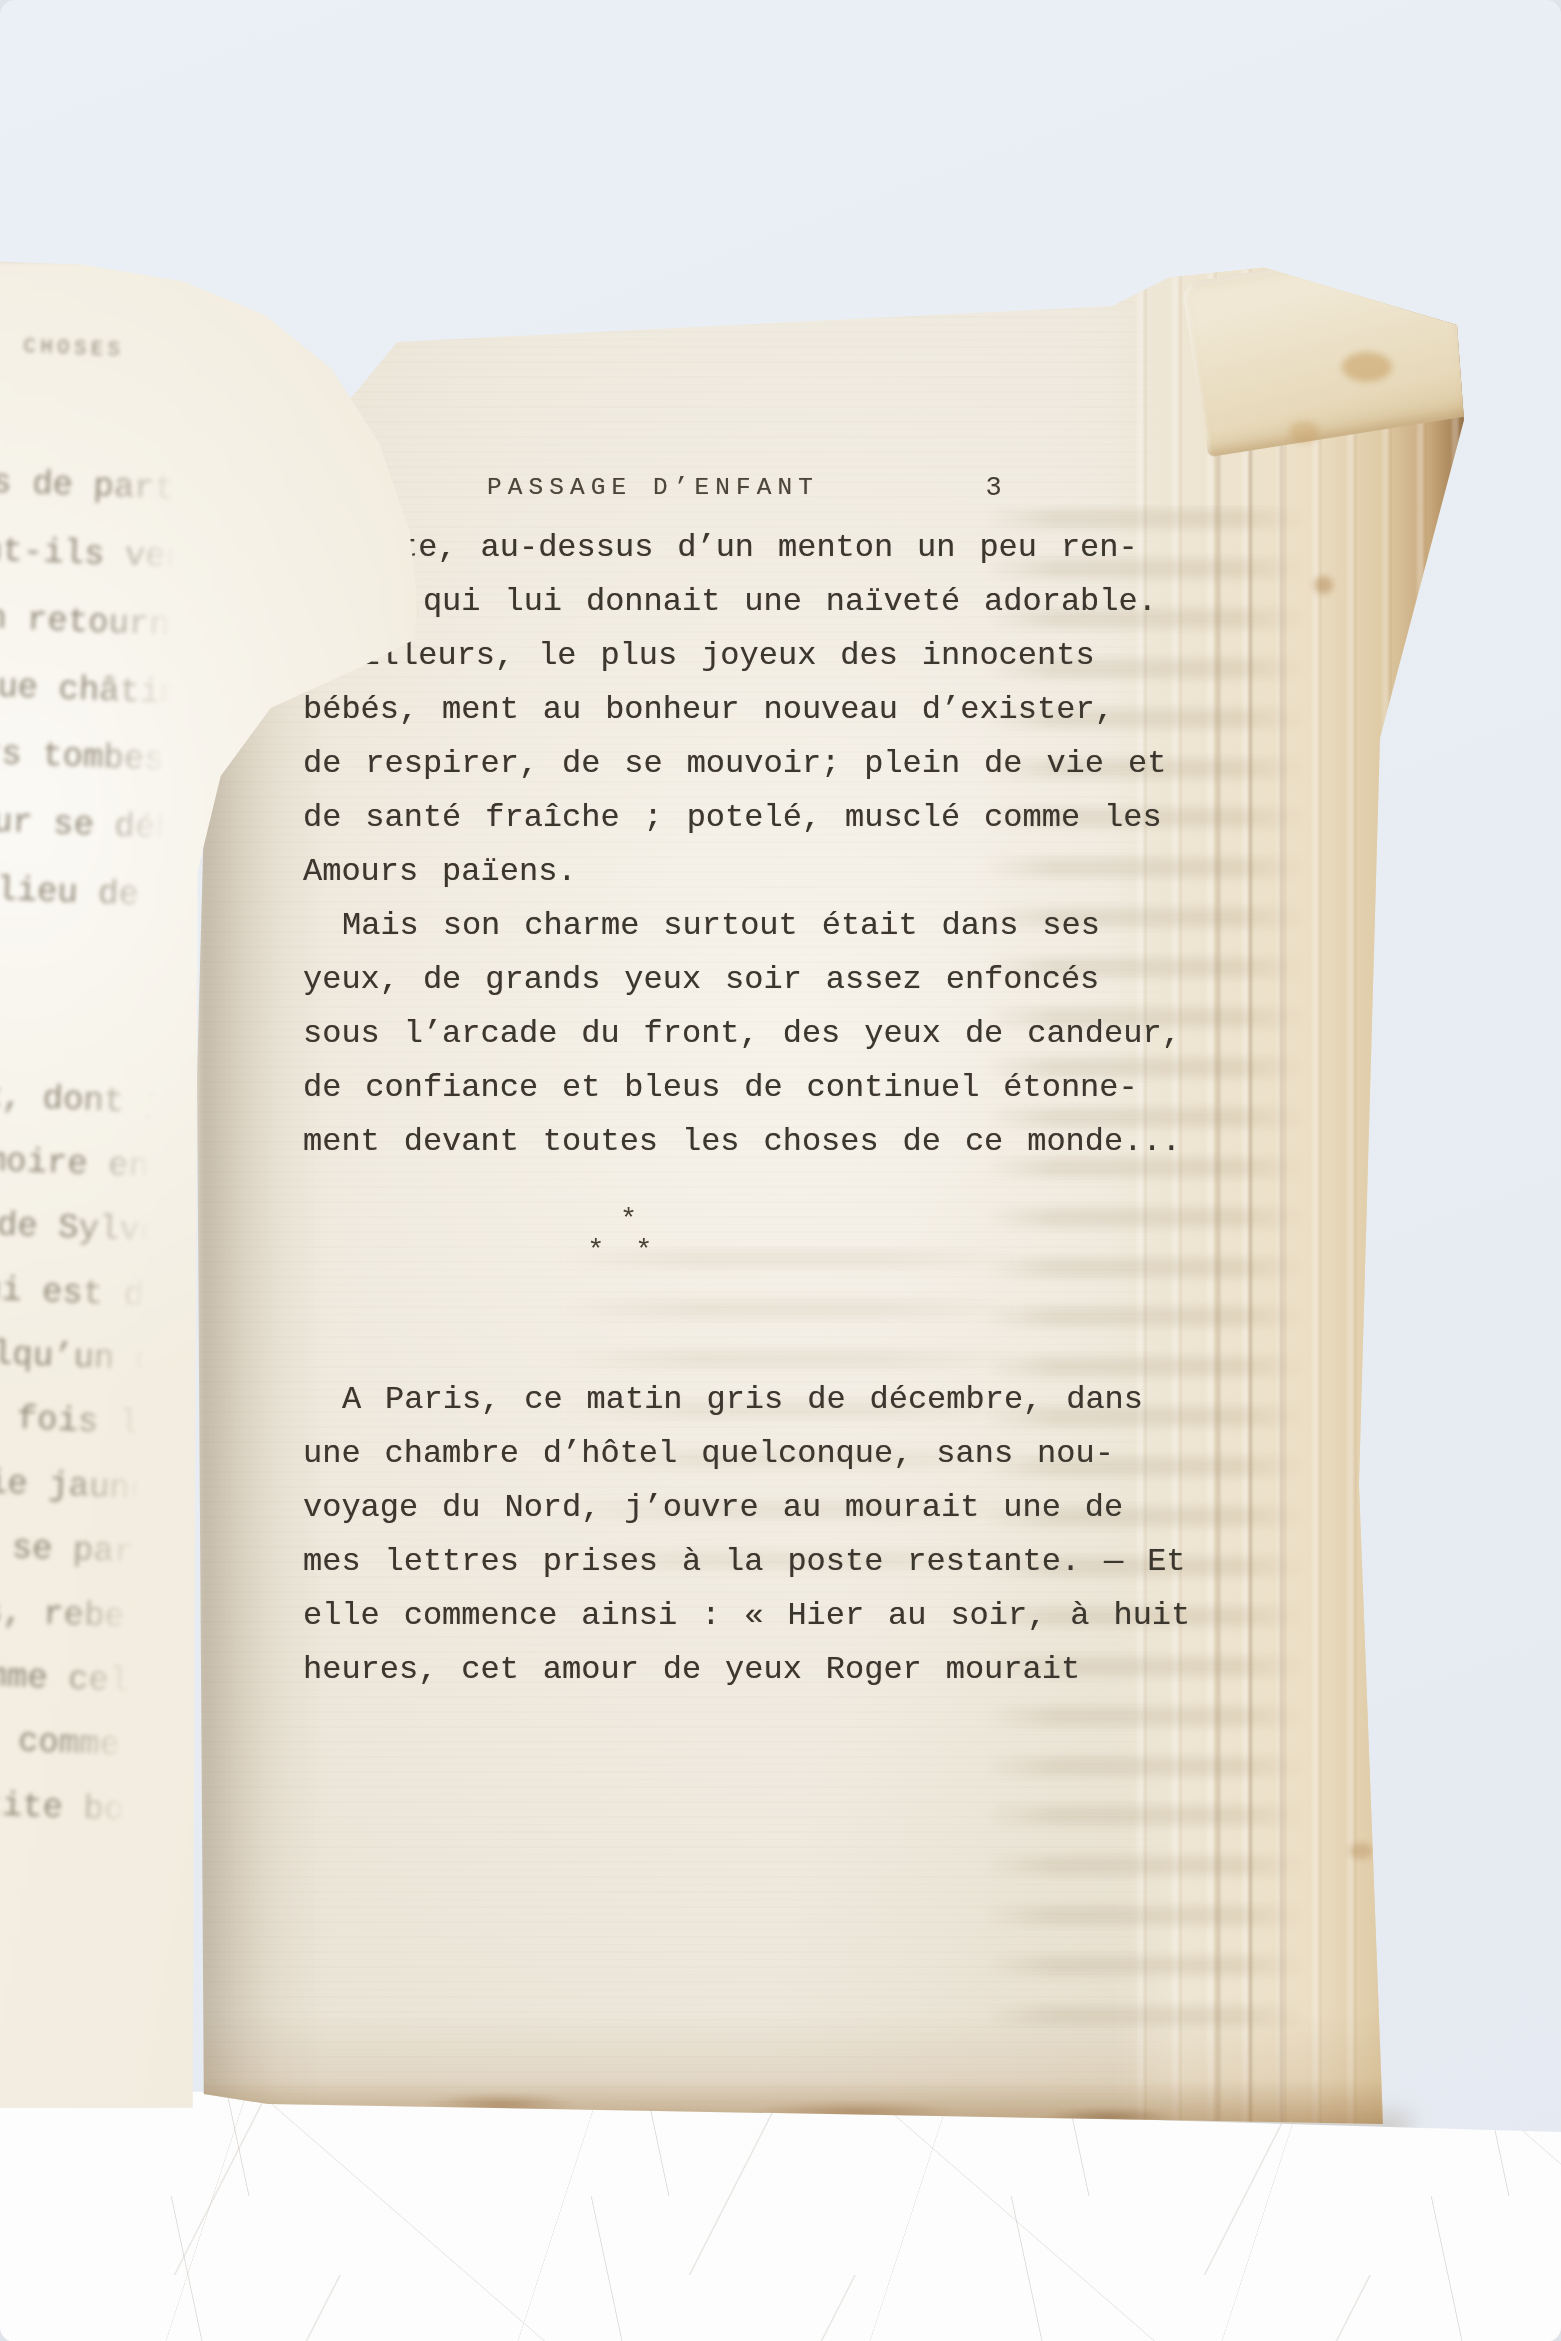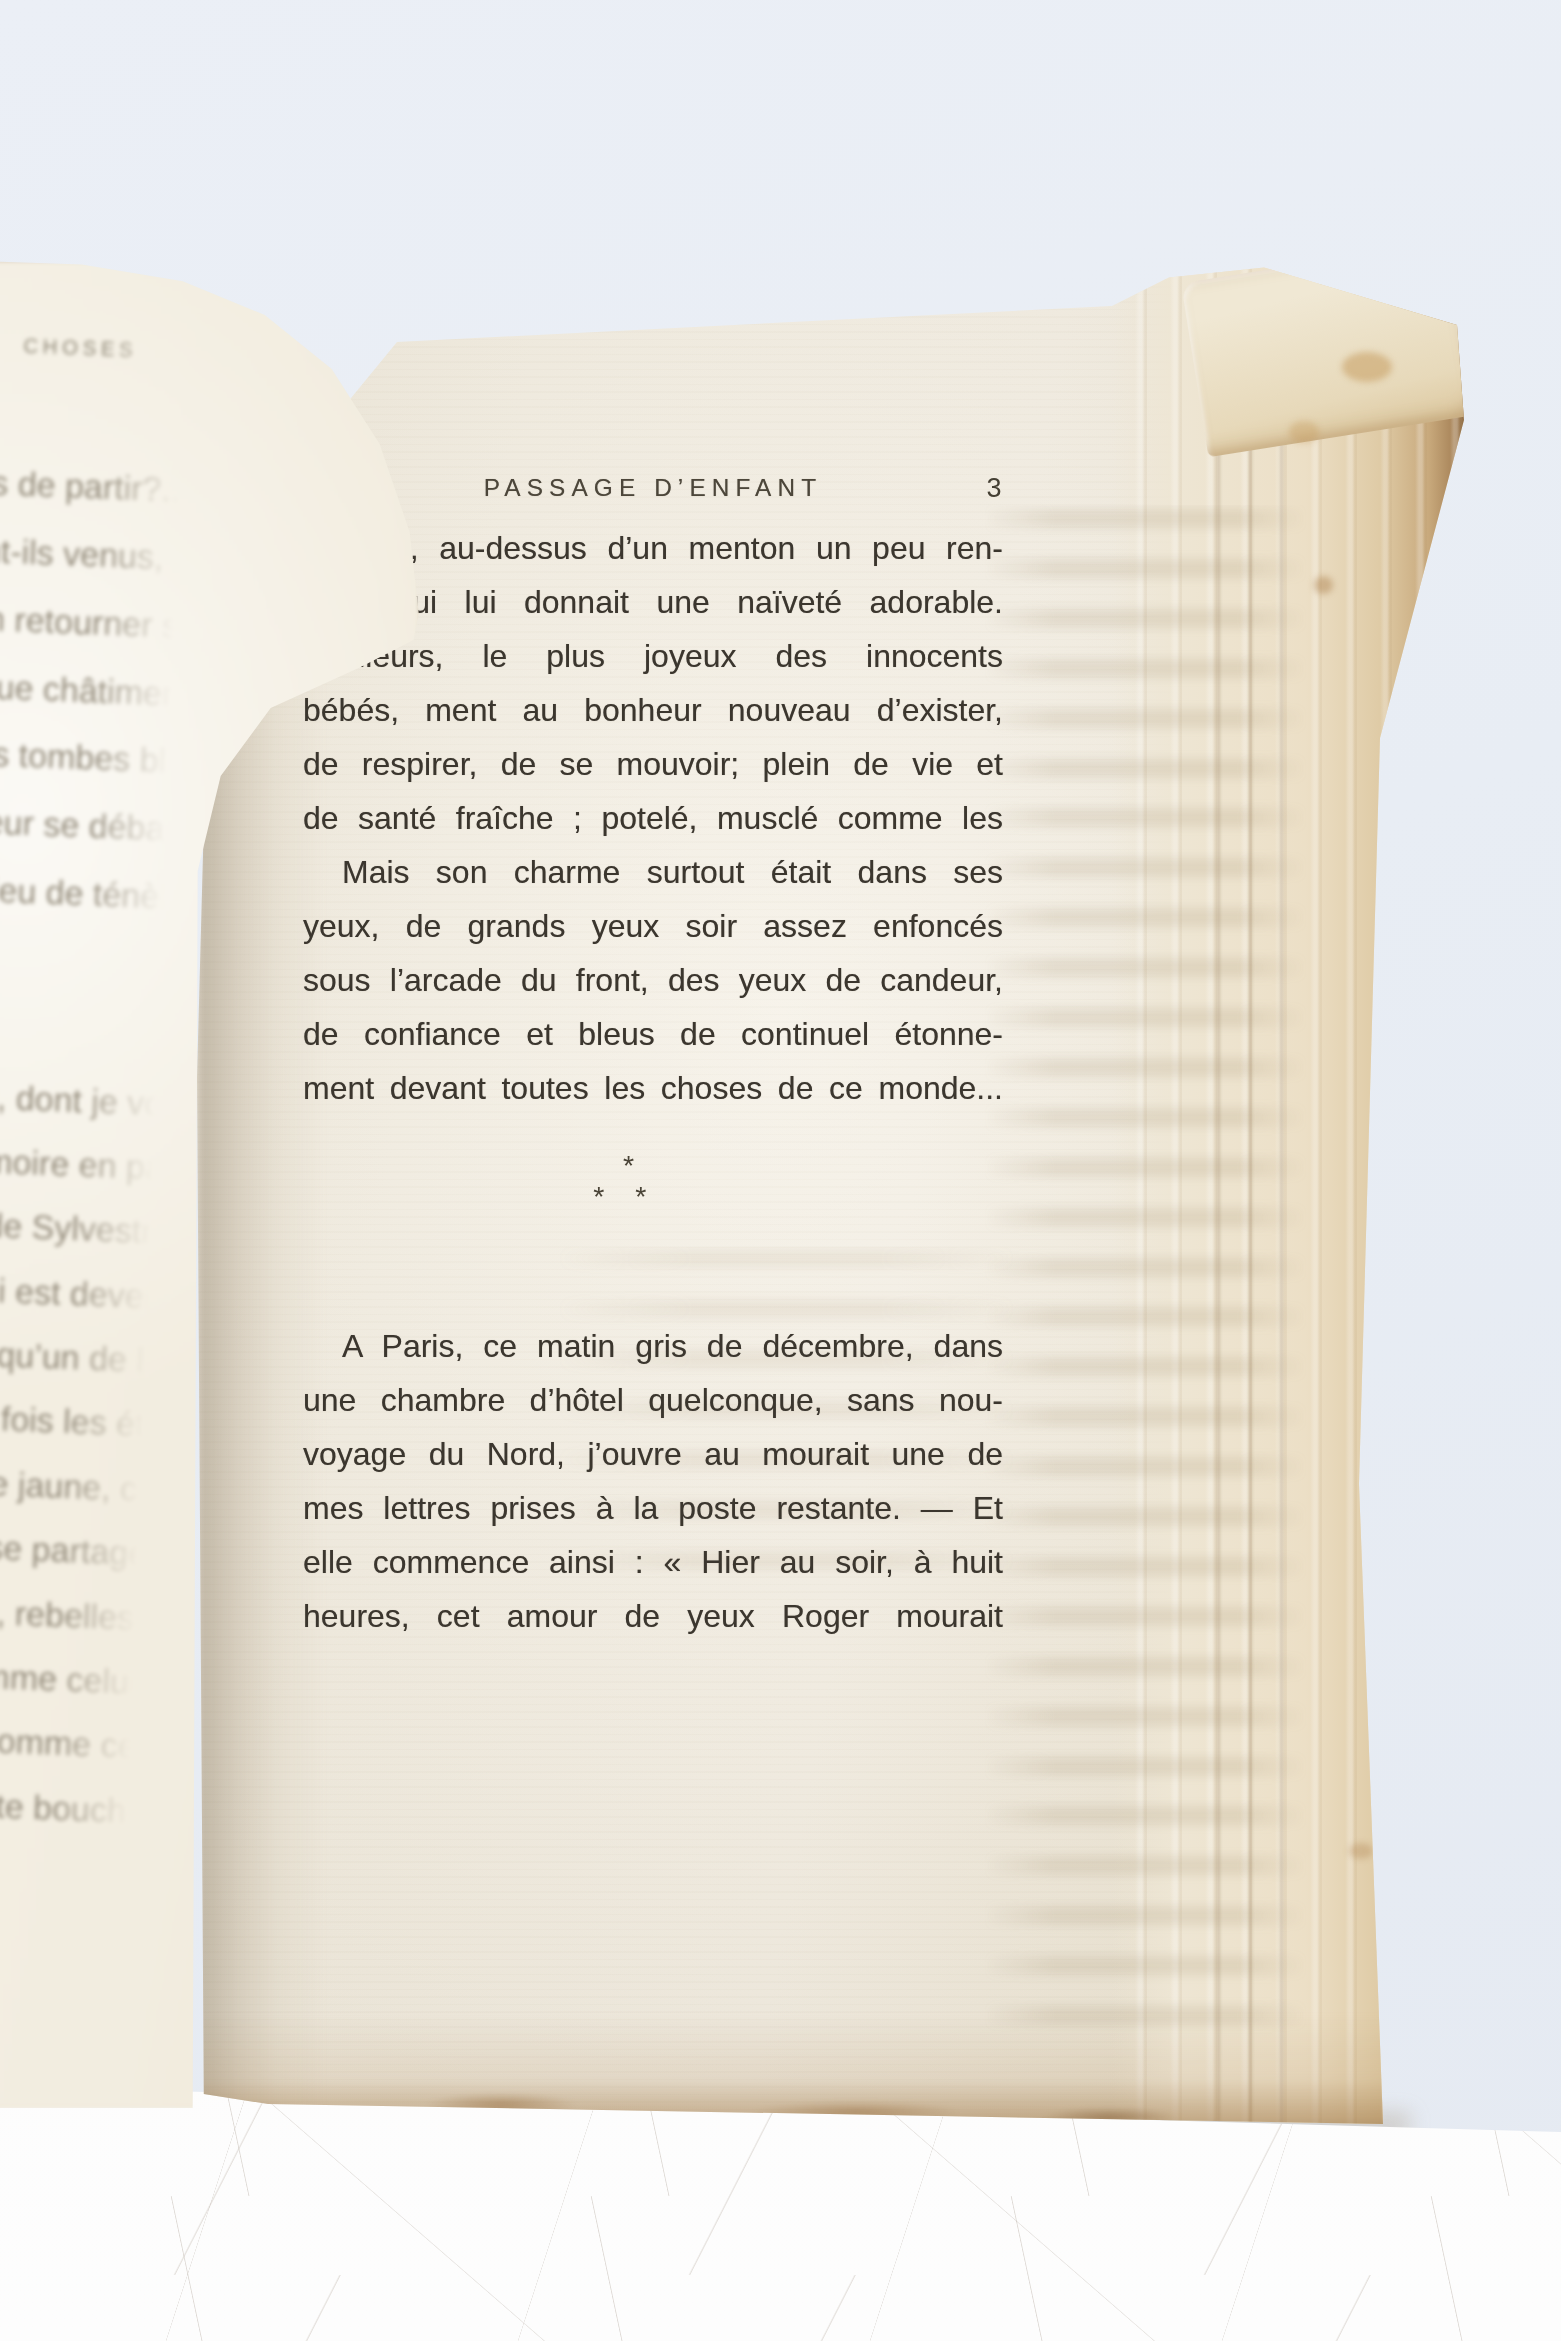--- a/index.html
+++ b/index.html
@@ -1,19 +1,20 @@
 <!DOCTYPE html>
 <html style="font-size:11px"><head>
 <meta charset="utf-8">
 <style>
   html,body{margin:0;padding:0;background:#dfe3ea;}
   .scene{
     position:relative;width:1561px;height:2342px;overflow:hidden;
     background:linear-gradient(160deg,#ebeff6 0%,#e8edf4 45%,#e5eaf2 100%);
-    font-family:Liberation Sans, sans-serif;
+    font-family:Liberation Mono, monospace;
+    border-radius:15px;
   }
   
   .table-surface{
     position:absolute;inset:0;
     clip-path:polygon(0 2086px,1561px 2132px,1561px 2342px,0 2342px);
     background:
       linear-gradient(78deg,transparent 49.85%,rgba(185,175,165,.45) 50%,transparent 50.2%),
       linear-gradient(-63deg,transparent 49.85%,rgba(190,180,170,.38) 50%,transparent 50.25%),
       linear-gradient(41deg,transparent 49.92%,rgba(180,170,160,.3) 50%,transparent 50.12%),
       linear-gradient(108deg,transparent 49.9%,rgba(175,165,155,.3) 50%,transparent 50.14%),
@@ -160,20 +161,21 @@
         <span class="page-number">3</span>
       </div>
 
       <div>
         <div class="line">ouverte, au-dessus d’un menton un peu ren-</div>
         <div class="line">trant qui lui donnait une naïveté adorable.</div>
         <div class="line">D’ailleurs, le plus joyeux des innocents</div>
         <div class="line">bébés, ment au bonheur nouveau d’exister,</div>
         <div class="line">de respirer, de se mouvoir; plein de vie et</div>
         <div class="line">de santé fraîche ; potelé, musclé comme les</div>
+        <div class="line short">Amours païens.</div>
       </div>
 
       <div>
         <div class="line indent">Mais son charme surtout était dans ses</div>
         <div class="line">yeux, de grands yeux soir assez enfoncés</div>
         <div class="line">sous l’arcade du front, des yeux de candeur,</div>
         <div class="line">de confiance et bleus de continuel étonne-</div>
         <div class="line">ment devant toutes les choses de ce monde...</div>
       </div>
 

